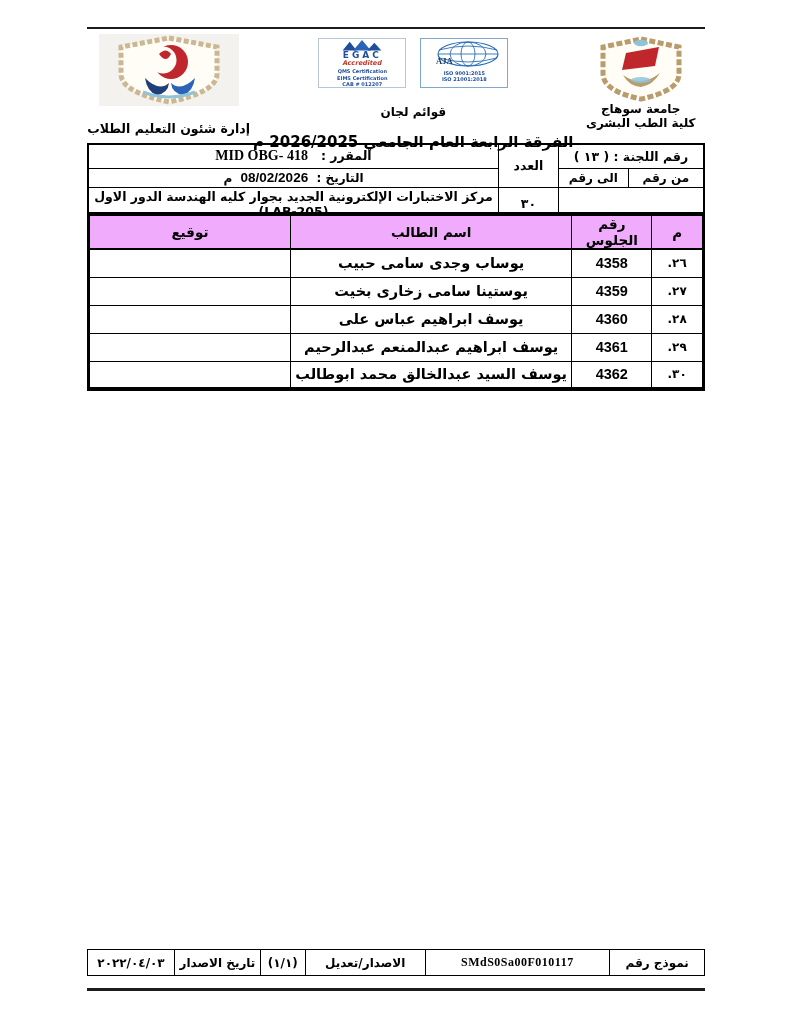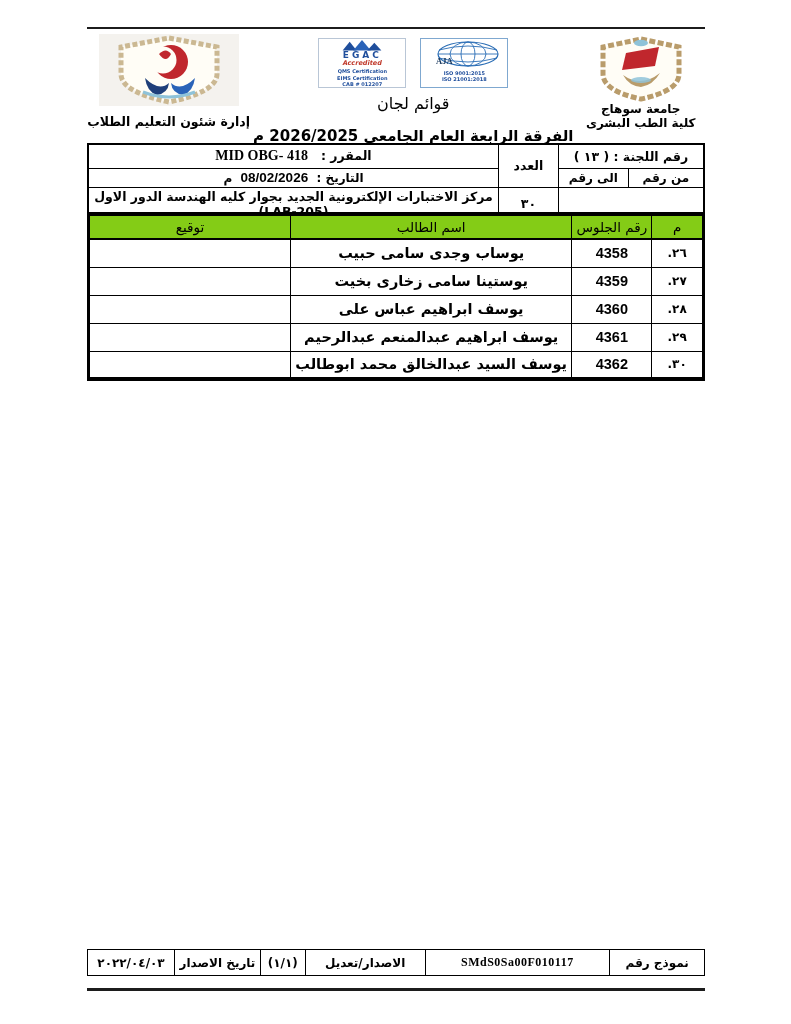--- a/index.html
+++ b/index.html
@@ -25,46 +25,46 @@
   .uni-cap { font-size:12px; font-weight:bold; line-height:1.2; }
   .center-block { width:330px; text-align:center; }
   .certs { display:flex; direction:ltr; justify-content:center; gap:14px; margin-top:4px; }
   .cert-box {
     width:88px; height:50px; background:#fff; border:1px solid #b9c6d6;
     display:flex; flex-direction:column; align-items:center; overflow:hidden; padding-top:1px;
   }
   .egac-name { font-size:9px; font-weight:bold; letter-spacing:3px; color:#1f4e9c; line-height:1; }
   .egac-accr { font-size:6.5px; font-weight:bold; font-style:italic; color:#c0392b; line-height:1.2;text-align:right; }
   .cert-line { font-size:5px; font-weight:bold; color:#1f4e9c; line-height:1.25; white-space:nowrap; }
-  .doc-title { font-size:16px; font-weight:normal; margin-top:6px; }
+  .doc-title { font-size:12px; font-weight:bold; margin-top:17px; }
   .doc-subtitle { font-size:15px; font-weight:bold; margin-top:14px; }
   .affairs-block { width:165px; text-align:center; }
   .affairs-block svg { display:block; margin:0 auto; }
-  .affairs-cap { font-size:12.5px; font-weight:bold; margin-top:8px; }
+  .affairs-cap { font-size:12.5px; font-weight:bold; margin-top:15px; }
 
   
   table { border-collapse:collapse; direction:rtl; }
   td { vertical-align:middle; }
 
   .info-table { position:absolute; top:143px; left:87px; width:618px; border:2px solid #000; }
   .info-table td {
     border:1.4px solid #000; text-align:center; font-weight:bold; font-size:12.5px; padding:1px 3px;
   }
   .info-table .r1 td { height:24px; }
   .info-table .r2 td { height:19px; font-size:12px; }
   .info-table .r3 td { height:25px;margin-left:24px; }
   .loc-cell { font-size:11px; }
   .serif-code { font-family:"Liberation Serif","DejaVu Serif",serif; font-size:14px; }
   .date-digits { font-family:"Liberation Sans",sans-serif; font-size:13.5px; }
   .count-val { font-size:13px; }
 
   .main-table { position:absolute; top:212px; left:87px; width:618px; border:3px solid #000; border-top-width:4px; border-bottom-width:4px; }
   .main-table td { border:1.5px solid #000; text-align:center; }
   .main-table tr.head td {
-    background:#84cc16; font-weight:normal; font-size:13.5px; height:25px;
+    background:#f0abfc; font-weight:bold; font-size:13.5px; height:25px;
     border-bottom:2.5px solid #000;
   }
   .main-table tr.data td { height:28px; }
   .cell-index { font-size:12px; font-weight:bold; }
   .cell-seat  { font-family:"Liberation Sans",sans-serif; font-size:14.5px; font-weight:bold; }
   .cell-name  { font-size:14.5px; font-weight:bold; }
 
   .footer-table { position:absolute; top:949px; left:87px; width:618px; }
   .footer-table td {
     border:1.4px solid #000; text-align:center; font-weight:bold; font-size:12px; height:26px; padding:0 4px;

